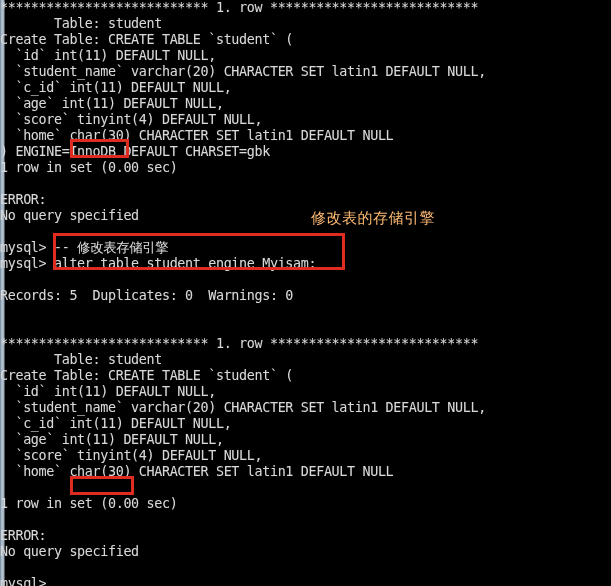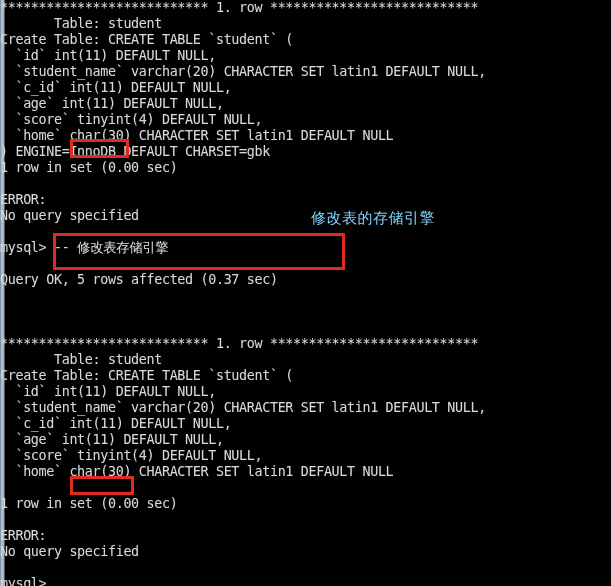--- a/index.html
+++ b/index.html
@@ -46,21 +46,21 @@
   }
   
   .redbox {
     position: absolute;
     border: 3px solid #e02b20;
     box-sizing: border-box;
     pointer-events: none;
   }
   #annotation-text {
     position: absolute;
-    color: #7dd3fc;
+    color: #fdba74;
     font-family: "DejaVu Sans", "Liberation Sans", sans-serif;
     font-size: 15px;
     line-height: 18px;
     white-space: pre;
     letter-spacing: 0.5px;
     font-weight: 500;
   }
 </style>
 </head>
 <body>
@@ -79,21 +79,22 @@
       <div class="line" style="top: 96px;">  `age` int(11) DEFAULT NULL,</div>
       <div class="line" style="top: 112px;">  `score` tinyint(4) DEFAULT NULL,</div>
       <div class="line" style="top: 128px;">  `home` char(30) CHARACTER SET latin1 DEFAULT NULL</div>
       <div class="line" style="top: 144px;">) ENGINE=InnoDB DEFAULT CHARSET=gbk</div>
       <div class="line" style="top: 160px;">1 row in set (0.00 sec)</div>
       <div class="line" style="top: 176px;"></div>
       <div class="line" style="top: 192px;">ERROR:</div>
       <div class="line" style="top: 208px;">No query specified</div>
       <div class="line" style="top: 224px;"></div>
       <div class="line" style="top: 240px; text-align: right;">mysql&gt; -- 修改表存储引擎</div>
-      <div class="line" style="top: 272px;">Query OK, 5 rows affected (0.37 sec)</div>
+      <div class="line" style="top: 256px;">mysql&gt; alter table student engine Myisam;</div>
+      <div class="line" style="top: 288px;">Records: 5  Duplicates: 0  Warnings: 0</div>
       <div class="line" style="top: 304px;"></div>
       <div class="line" style="top: 336px;">*************************** 1. row ***************************</div>
       <div class="line" style="top: 352px;">       Table: student</div>
       <div class="line" style="top: 368px;">Create Table: CREATE TABLE `student` (</div>
       <div class="line" style="top: 384px;">  `id` int(11) DEFAULT NULL,</div>
       <div class="line" style="top: 400px;">  `student_name` varchar(20) CHARACTER SET latin1 DEFAULT NULL,</div>
       <div class="line" style="top: 416px;">  `c_id` int(11) DEFAULT NULL,</div>
       <div class="line" style="top: 432px;">  `age` int(11) DEFAULT NULL,</div>
       <div class="line" style="top: 448px;">  `score` tinyint(4) DEFAULT NULL,</div>
       <div class="line" style="top: 464px;">  `home` char(30) CHARACTER SET latin1 DEFAULT NULL</div>

